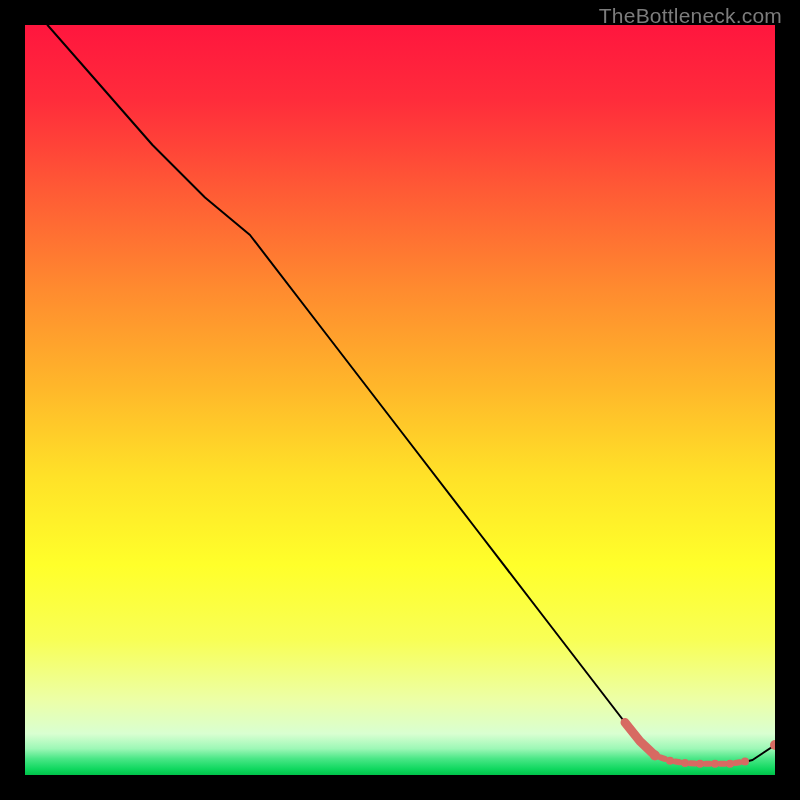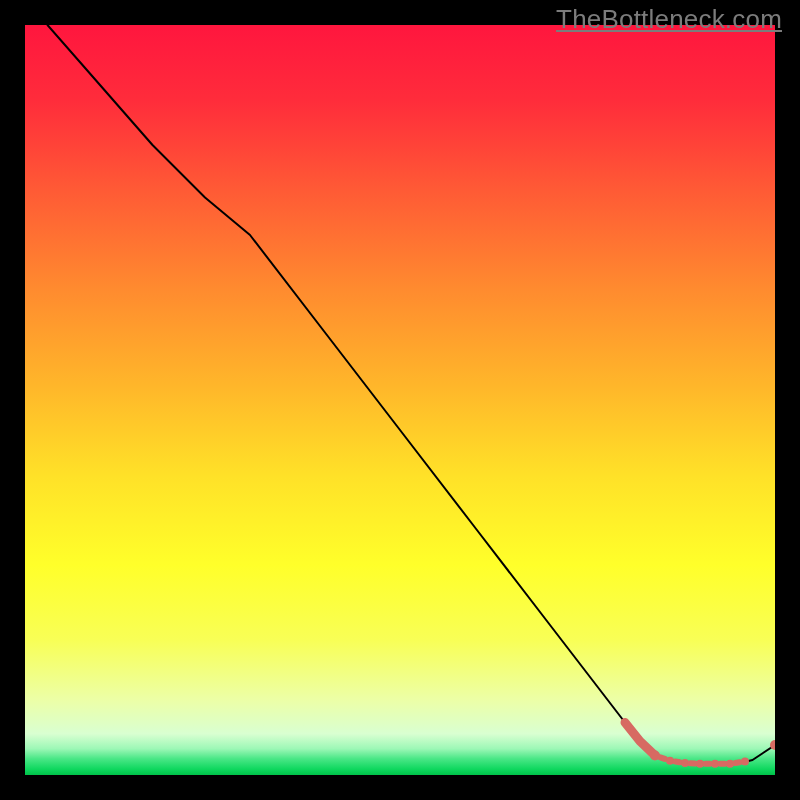--- a/index.html
+++ b/index.html
@@ -14,25 +14,24 @@
   .stage {
     position: relative;
     width: 800px;
     height: 800px;
   }
   .watermark {
     position: absolute;
     top: 4px;
     right: 18px;
     color: #7c7c7c;
-    font-size: 26px;
+    font-size: 21px;
     font-weight: 500;
     z-index: 10;
     letter-spacing: 0.2px;
-    text-decoration: underline;
   }
   .plot-area {
     position: absolute;
     left: 25px;
     top: 25px;
     width: 750px;
     height: 750px;
   }
   svg { display: block; }
 </style>

